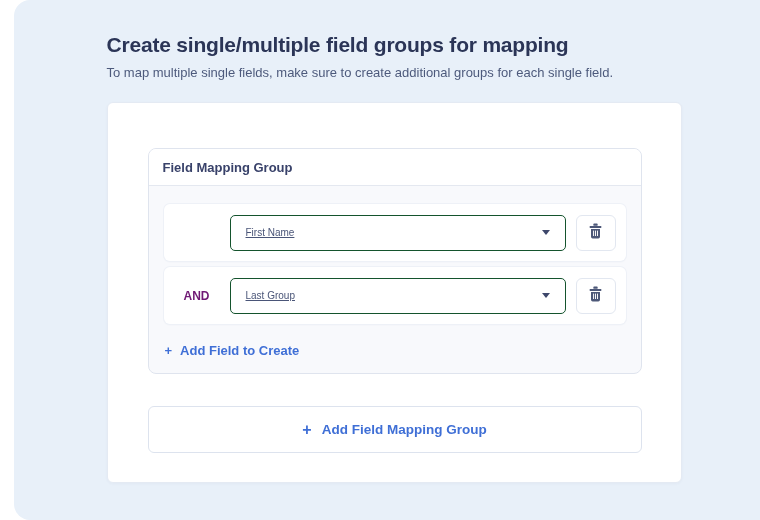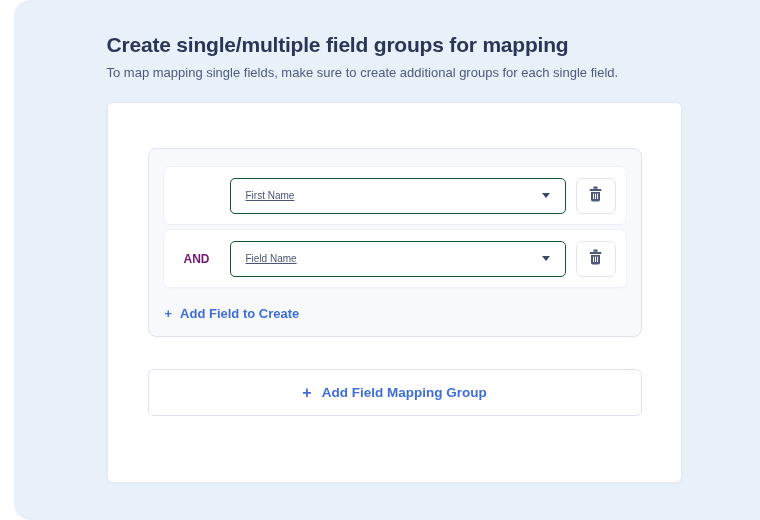--- a/index.html
+++ b/index.html
@@ -138,25 +138,26 @@
   }
   .add-group-btn .plus-glyph { font-size: 16px; }
 </style>
 </head>
 <body>
 
 <div class="page">
   <div class="content">
 
     <h1 class="page-title">Create single/multiple field groups for mapping</h1>
-    <p class="page-subtitle">To map mapping single fields, make sure to create additional groups for each single field.</p>
+    <p class="page-subtitle">To map multiple single fields, make sure to create additional groups for each single field.</p>
 
     <div class="card">
 
       <div class="group">
+        <div class="group-header">Field Mapping Group</div>
 
         <div class="group-body">
 
           <div class="field-row">
             <div class="operator-col"></div>
             <div class="field-select">
               <span>First Name</span>
               <span class="caret"></span>
             </div>
             <button class="trash-btn">
@@ -169,21 +170,21 @@
                   <rect x="7.05" y="7.6" width="0.95" height="5.4" fill="#ffffff"></rect>
                   <rect x="9.0" y="7.6" width="0.95" height="5.4" fill="#ffffff"></rect>
                 </svg>
               </span>
             </button>
           </div>
 
           <div class="field-row">
             <div class="operator-col">AND</div>
             <div class="field-select">
-              <span>Field Name</span>
+              <span>Last Group</span>
               <span class="caret"></span>
             </div>
             <button class="trash-btn">
               <span>
                 <svg width="15" height="16" viewBox="0 0 15 16" fill="#4d5878" xmlns="http://www.w3.org/2000/svg">
                   <rect x="5.4" y="0.6" width="4.2" height="2.2" rx="0.6"></rect>
                   <rect x="1.6" y="3" width="11.8" height="1.9" rx="0.6"></rect>
                   <path d="M3 6.1 h9 v7.6 a1.7 1.7 0 0 1 -1.7 1.7 h-5.6 a1.7 1.7 0 0 1 -1.7 -1.7 z"></path>
                   <rect x="5.1" y="7.6" width="0.95" height="5.4" fill="#ffffff"></rect>
                   <rect x="7.05" y="7.6" width="0.95" height="5.4" fill="#ffffff"></rect>

